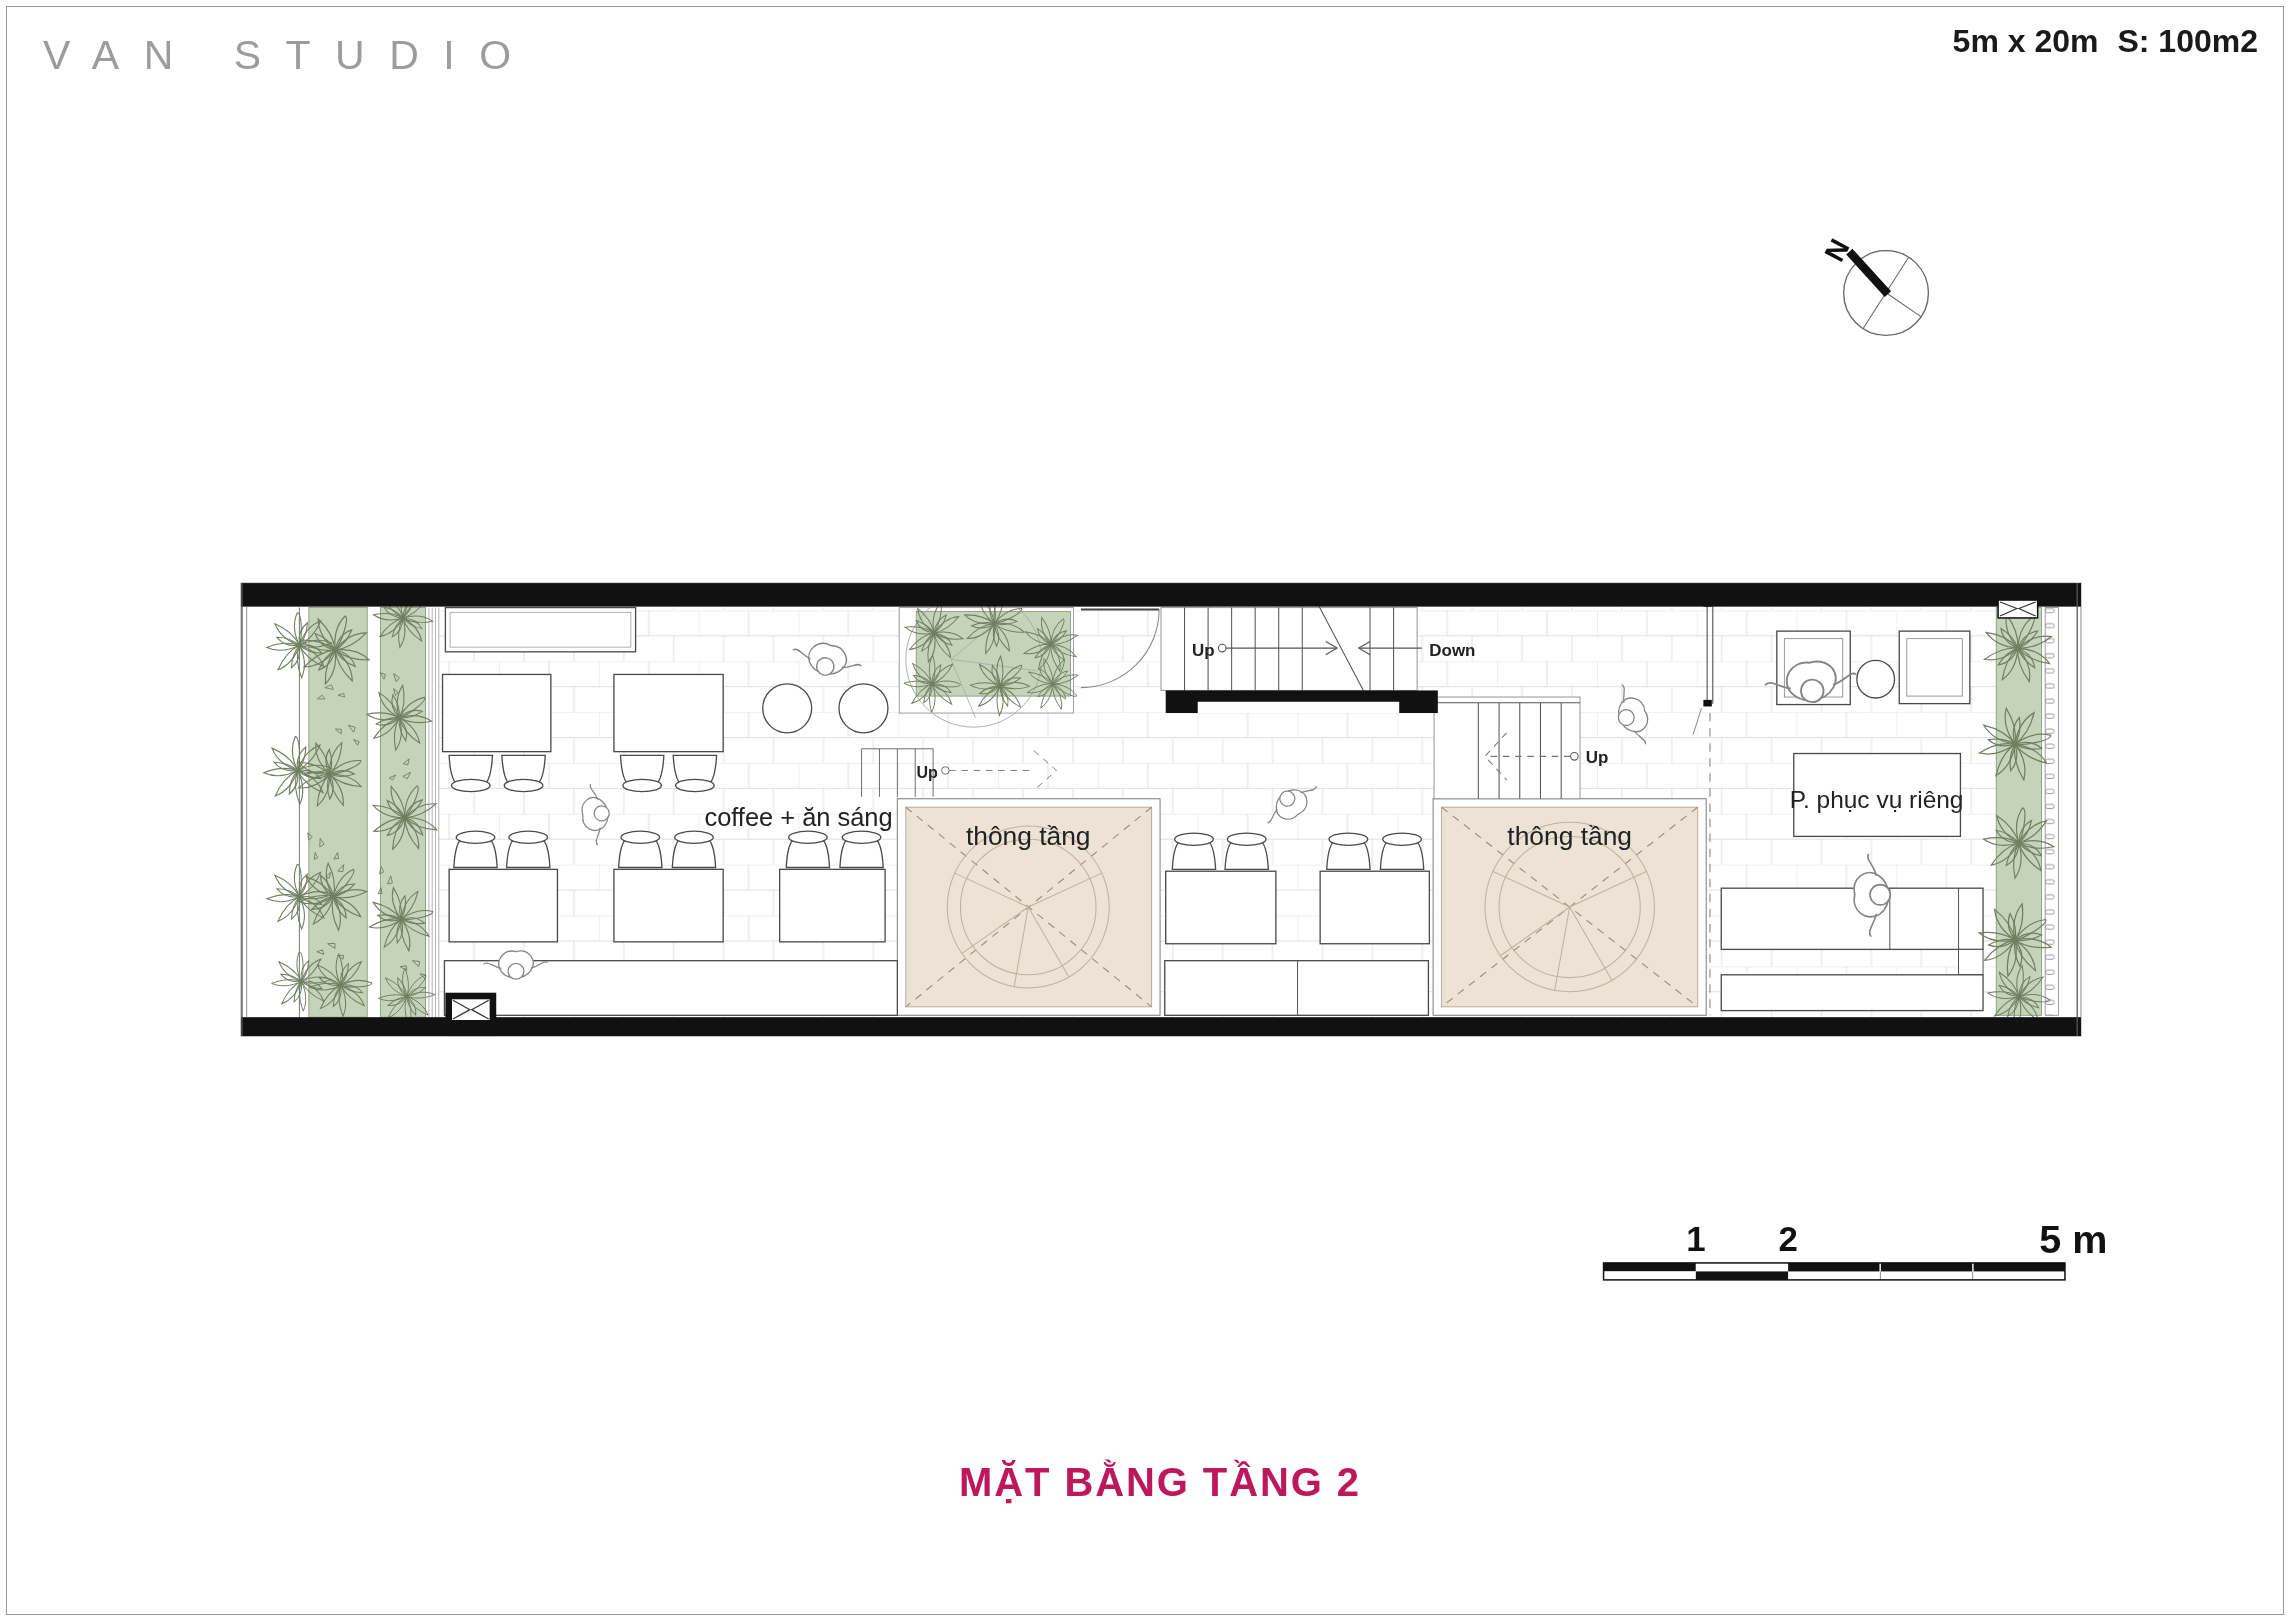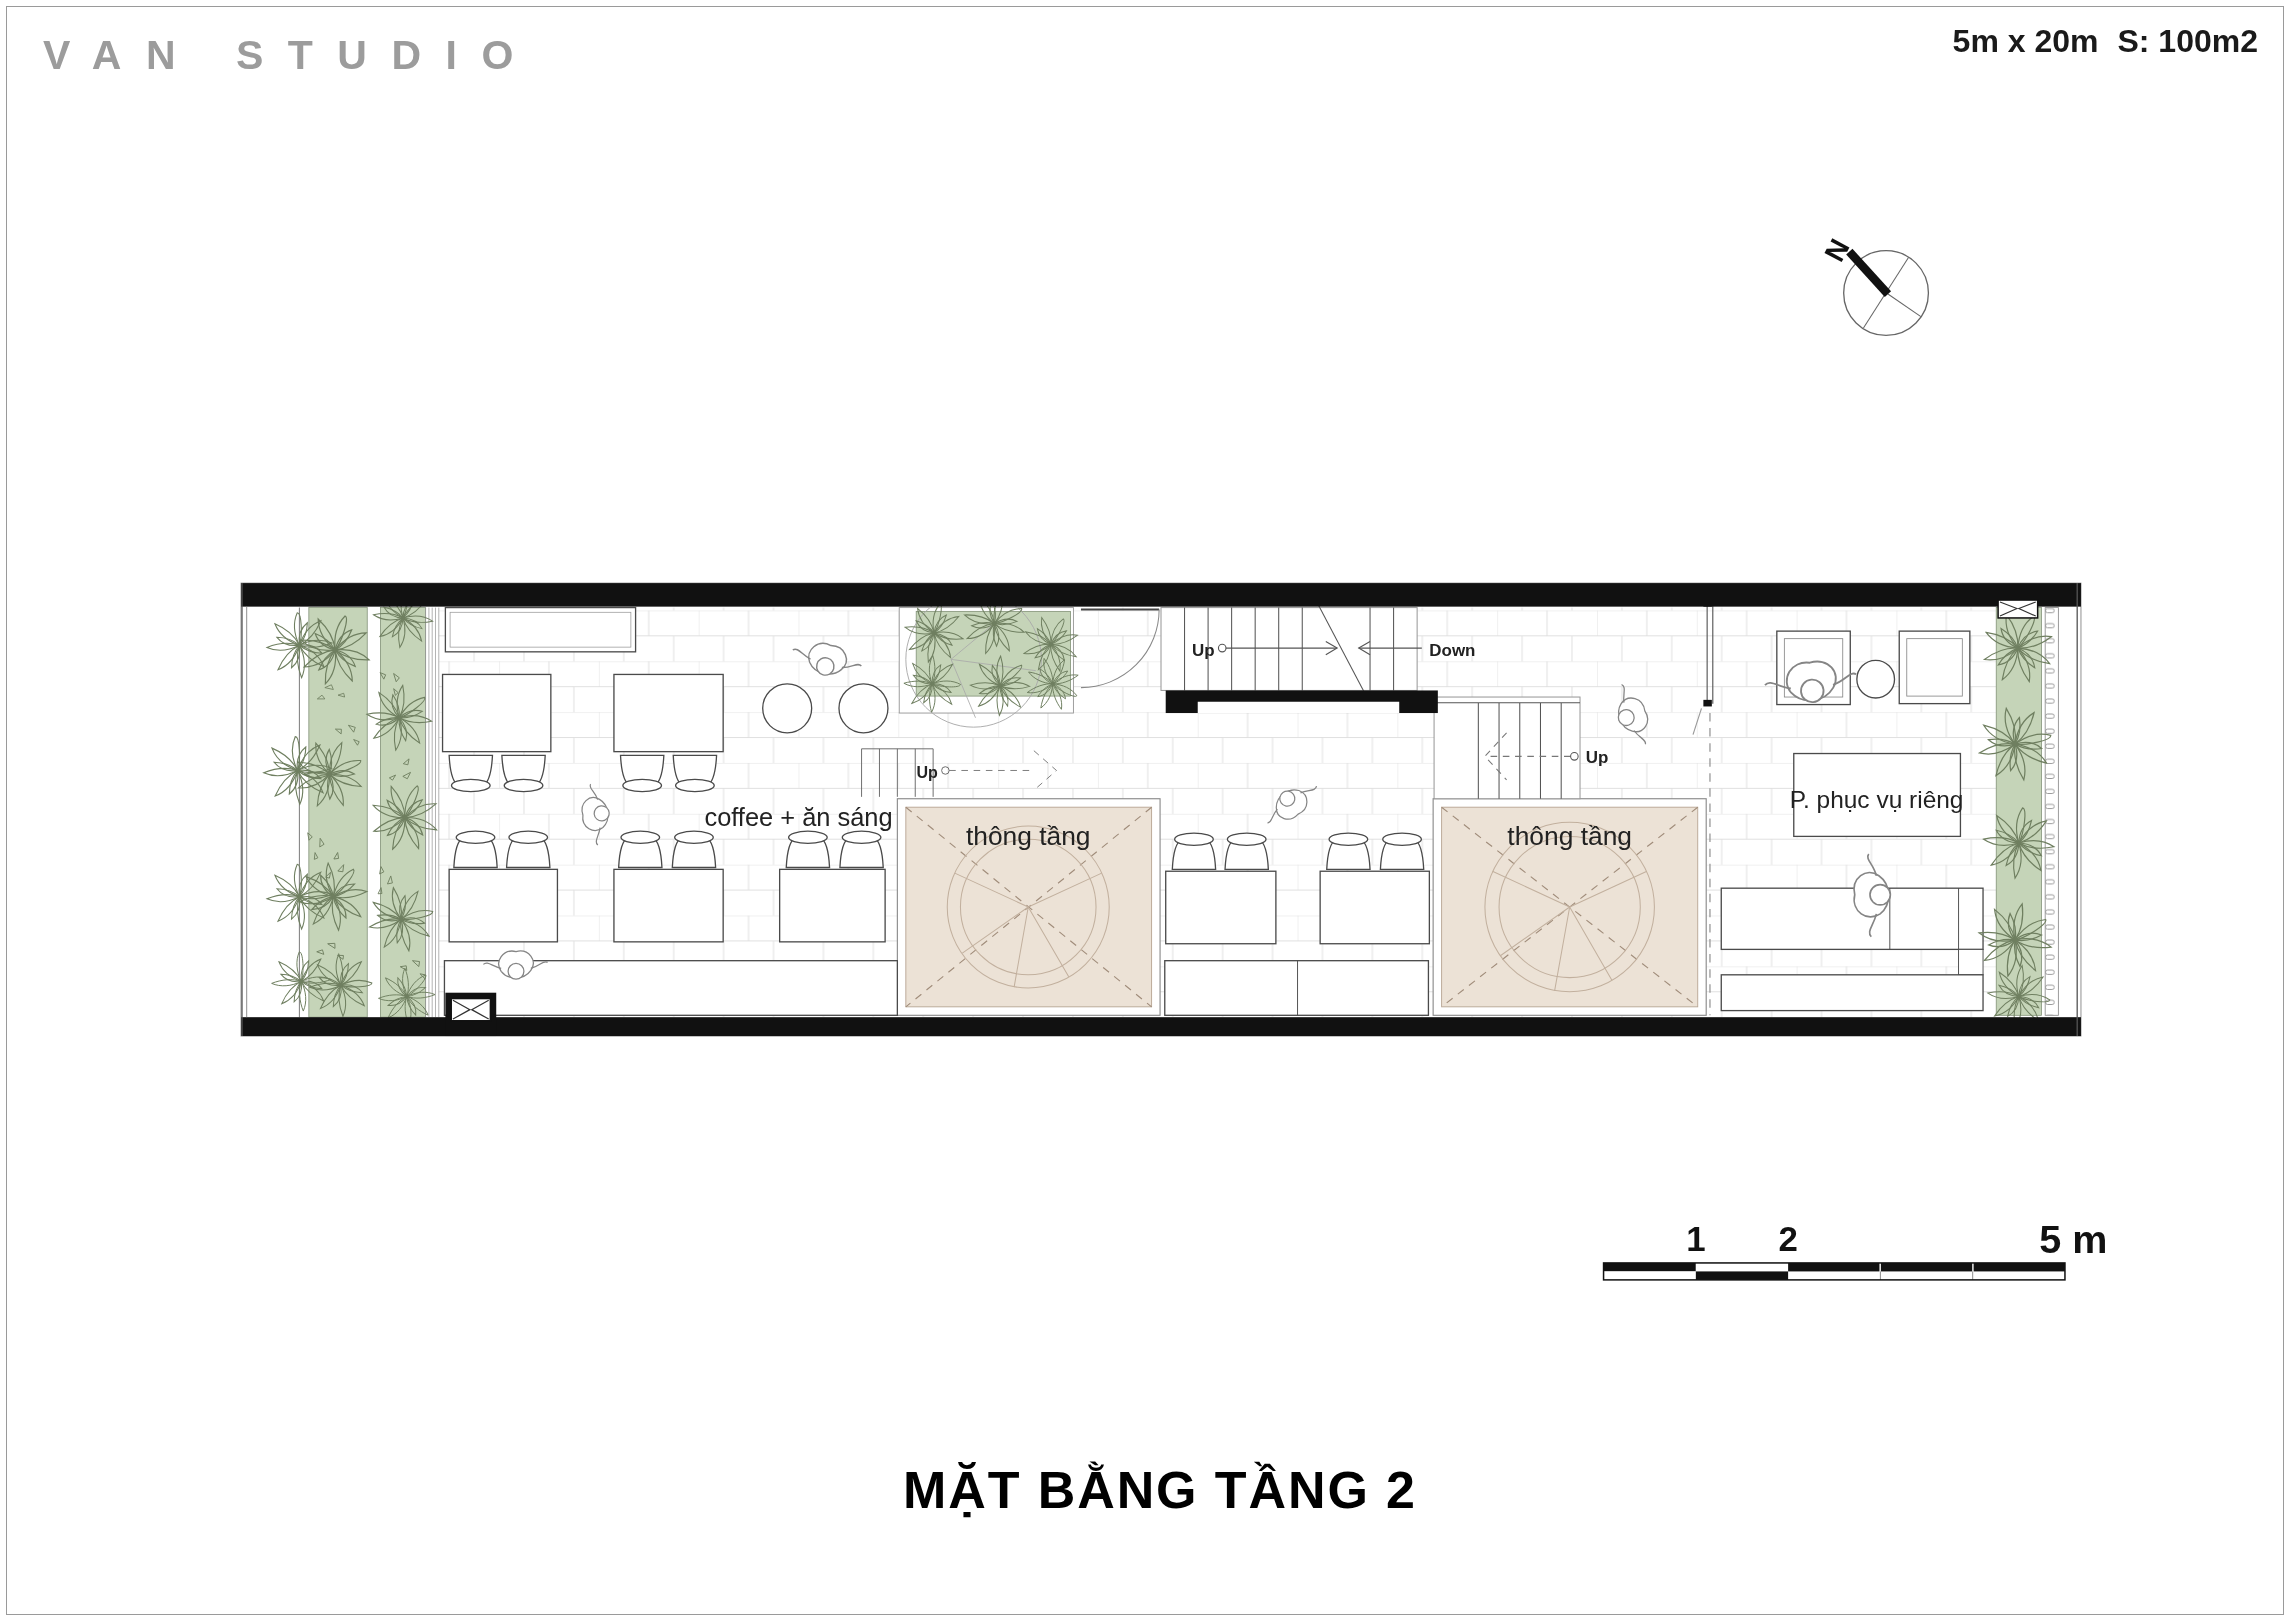--- a/index.html
+++ b/index.html
@@ -1,23 +1,23 @@
 <!DOCTYPE html>
 <html style="font-size:15px"><head>
 <meta charset="utf-8">
 <style>
   html,body{margin:0;padding:0;background:#fff;}
   .page{position:relative;width:2290px;height:1621px;background:#fff;overflow:hidden;
         font-family:"Liberation Sans", sans-serif;}
   .page-border{position:absolute;inset:5.6px;border:0.9px solid #9a9a9a;pointer-events:none;}
   .abs{position:absolute;}
-  .studio{left:43px;top:32px;font-size:41px;letter-spacing:24.5px;color:#9c9c9c;font-weight:700;}
+  .studio{left:43px;top:32px;font-size:41px;letter-spacing:24.5px;color:#9c9c9c;font-weight:400;}
   .dims{right:32px;top:22.6px;font-size:32px;font-weight:bold;color:#1a1a1a;display:flex;gap:19px;}
-  .title{left:1160px;top:1460px;transform:translateX(-50%);font-size:52px;font-weight:bold;
-         letter-spacing:1.9px;color:#000000;white-space:nowrap;}
+  .title{left:1160px;top:1460px;transform:translateX(-50%);font-size:40px;font-weight:bold;
+         letter-spacing:1.9px;color:#be185d;white-space:nowrap;}
   svg text{font-family:"Liberation Sans", sans-serif;}
 </style>
 </head>
 <body>
 
 <div class="page">
   <div class="page-border"></div>
 
   <div class="abs studio">VAN STUDIO</div>
   <div class="abs dims">

